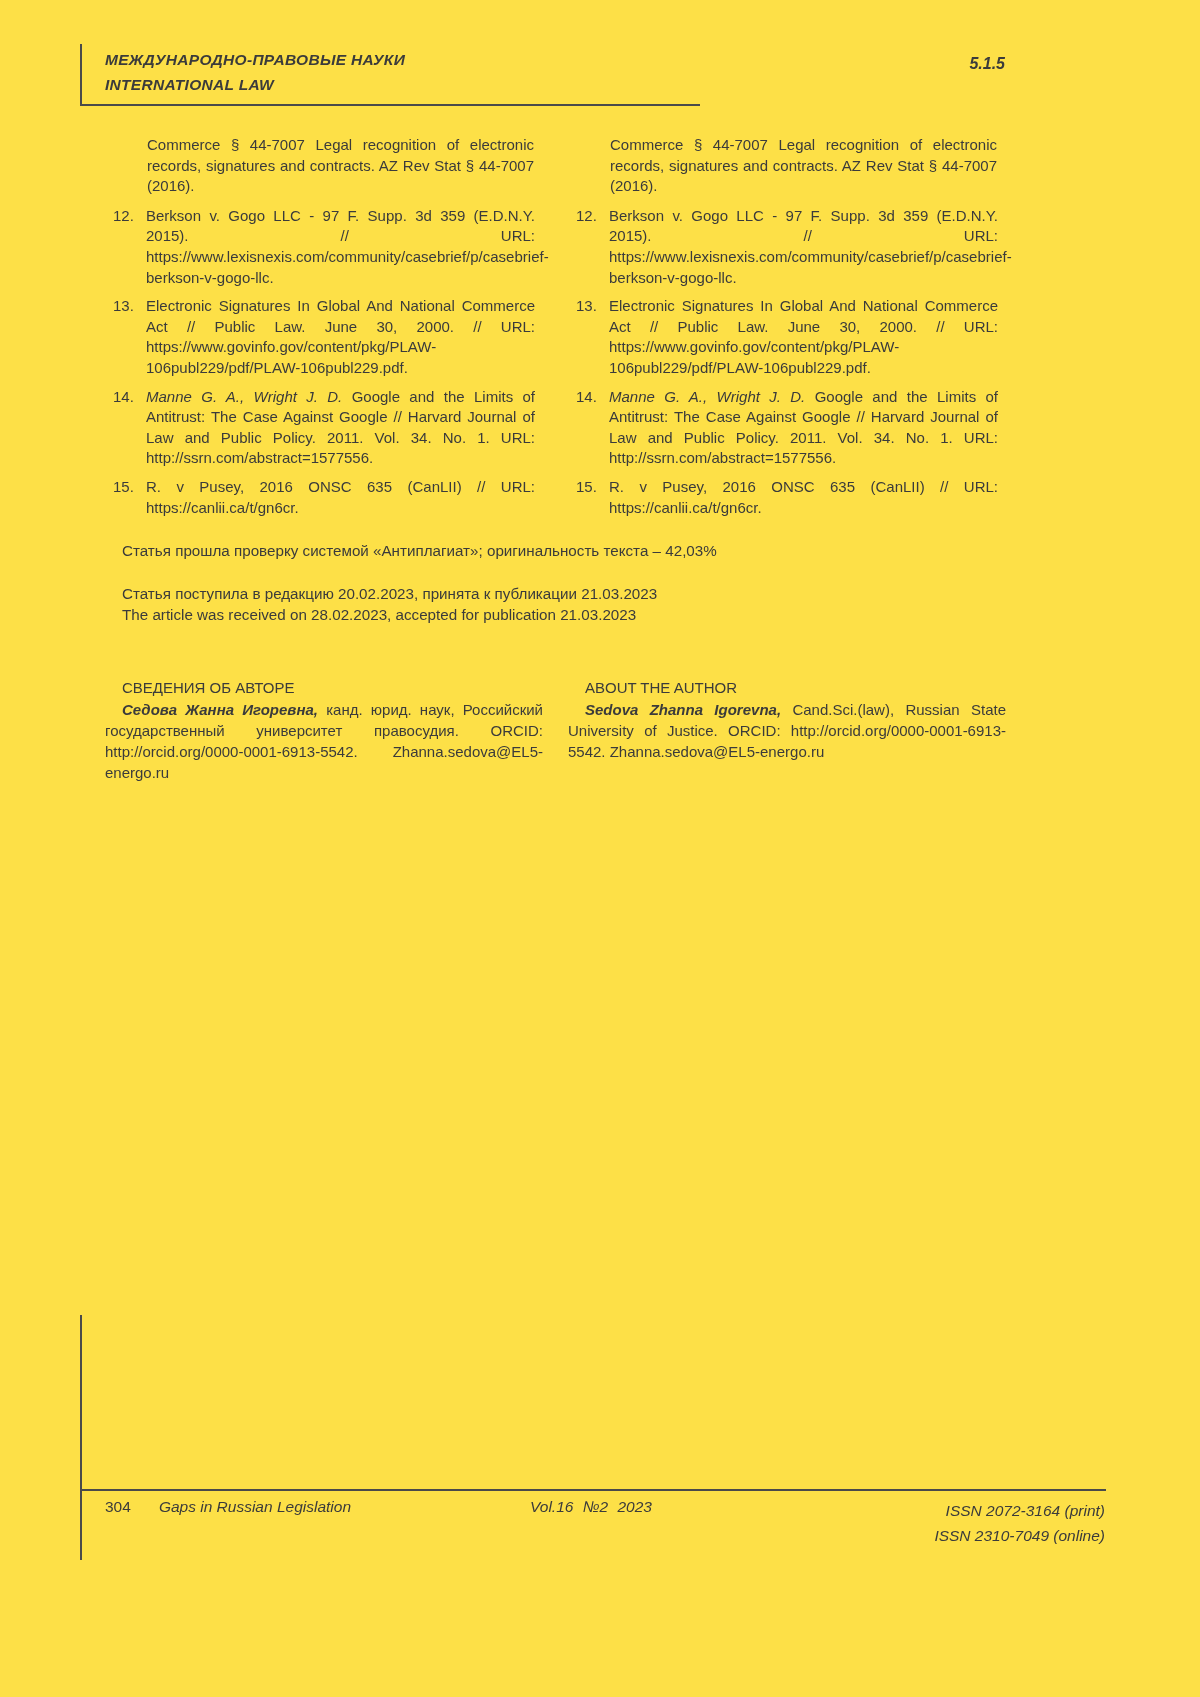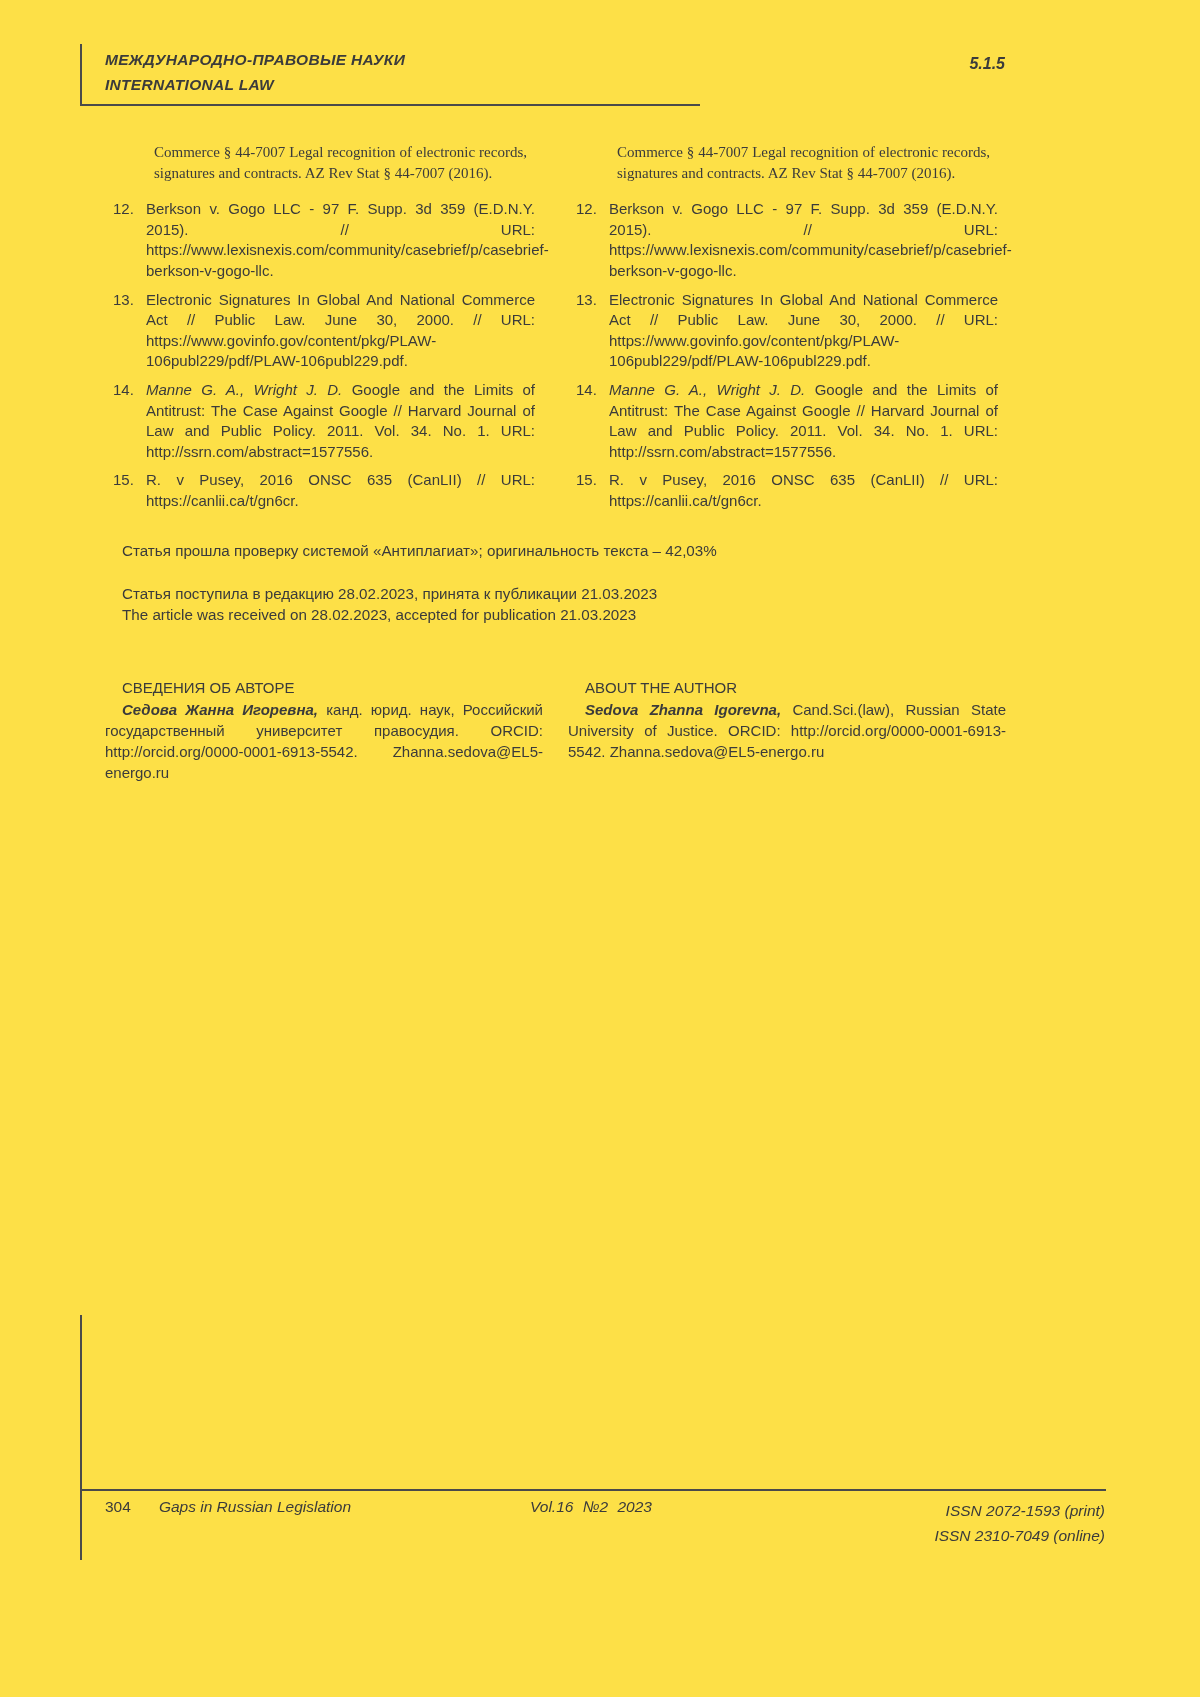--- a/index.html
+++ b/index.html
@@ -34,21 +34,21 @@
     font-size: 16px; font-weight: bold; font-style: italic;
   }
 
   
   .refs {
     position: absolute; left: 105px; top: 126px; width: 901px;
     display: flex; gap: 25px;
     font-size: 15px; line-height: 20.6px;
   }
   .refs .col { width: 438px; }
-  .ref-carry { padding-left: 33px; text-align: justify; margin: 16px; font-family: Liberation Serif, serif; }
+  .ref-carry { padding-left: 33px; text-align: justify; margin: 9px; }
   .ref-item { position: relative; padding-left: 33px; text-align: justify; margin: 8px; }
   .ref-num { position: absolute; left: 0; top: 0; }
   .it { font-style: italic; }
   .bi { font-weight: bold; font-style: italic; }
 
   
   .notes { position: absolute; left: 122px; top: 540px; font-size: 15.2px; line-height: 21px; }
   .notes p { margin: 0; }
   .note-antiplagiat { margin-bottom: 22px !important; }
 
@@ -138,21 +138,21 @@
       <p class="ref-item">
         <span class="ref-num">15.</span>
         <span>R. v Pusey, 2016 ONSC 635 (CanLII) // URL: https://canlii.ca/t/gn6cr.</span>
       </p>
     </div>
 
   </div>
 
   <div class="notes">
     <p class="note-antiplagiat">Статья прошла проверку системой «Антиплагиат»; оригинальность текста – 42,03%</p>
-    <p>Статья поступила в редакцию 28.02.2023, принята к публикации 21.03.2023</p>
+    <p>Статья поступила в редакцию 20.02.2023, принята к публикации 21.03.2023</p>
     <p>The article was received on 28.02.2023, accepted for publication 21.03.2023</p>
   </div>
 
   <div class="authors">
     <div class="col">
       <p class="author-heading">СВЕДЕНИЯ ОБ АВТОРЕ</p>
       <p class="author-par"><span class="bi">Седова Жанна Игоревна,</span><span> канд. юрид. наук, Российский государственный университет правосудия. ORCID: http://orcid.org/0000-0001-6913-5542. Zhanna.sedova@EL5-energo.ru</span></p>
     </div>
     <div class="col">
       <p class="author-heading">ABOUT THE AUTHOR</p>
@@ -160,17 +160,17 @@
     </div>
   </div>
 
   <div class="bottom-vline"></div>
   <div class="footer-rule"></div>
   <div class="footer-left">
     <span class="footer-page-num">304</span><span class="footer-title">Gaps in Russian Legislation</span>
   </div>
   <div class="footer-center">Vol.16 №2 2023</div>
   <div class="footer-right">
-    <div>ISSN 2072-1593 (print)</div>
+    <div>ISSN 2072-3164 (print)</div>
     <div>ISSN 2310-7049 (online)</div>
   </div>
 
 </div>
 
 </body></html>

